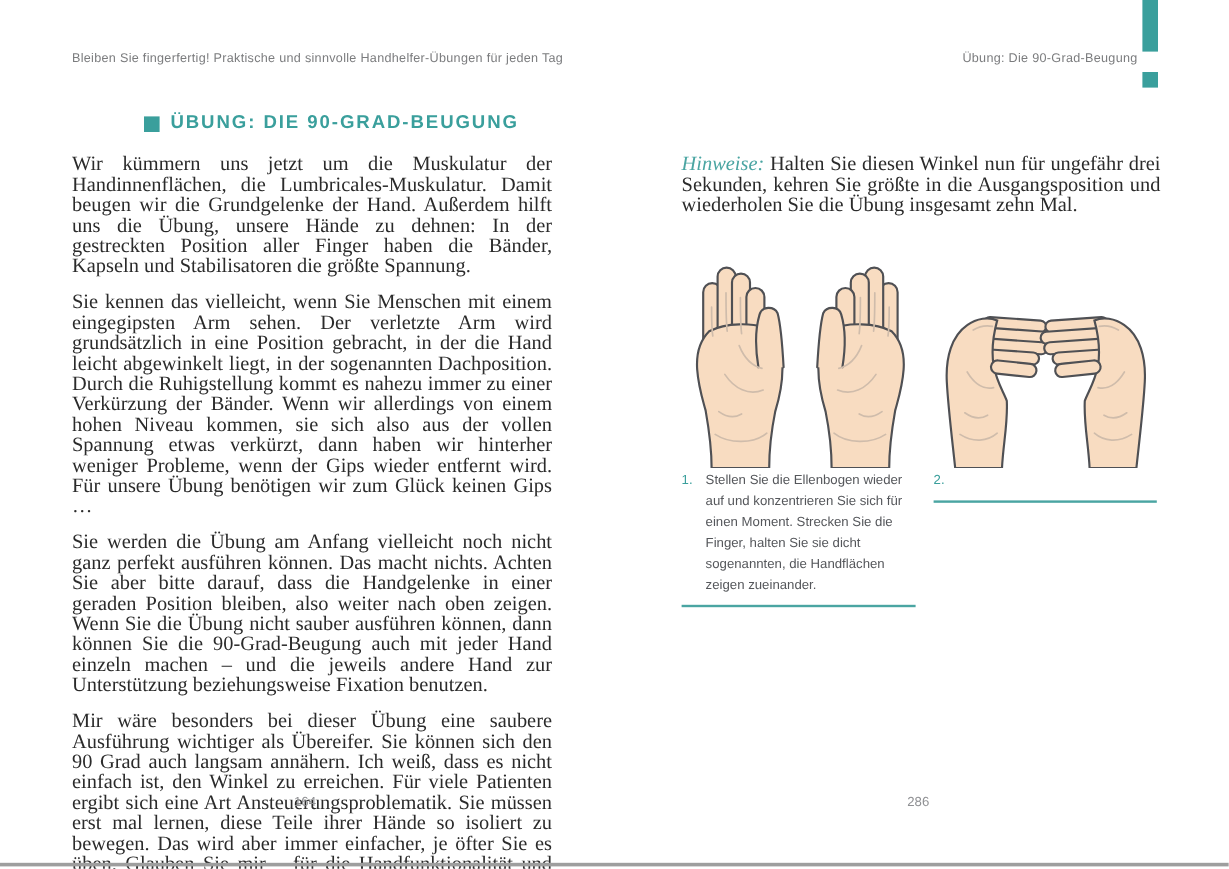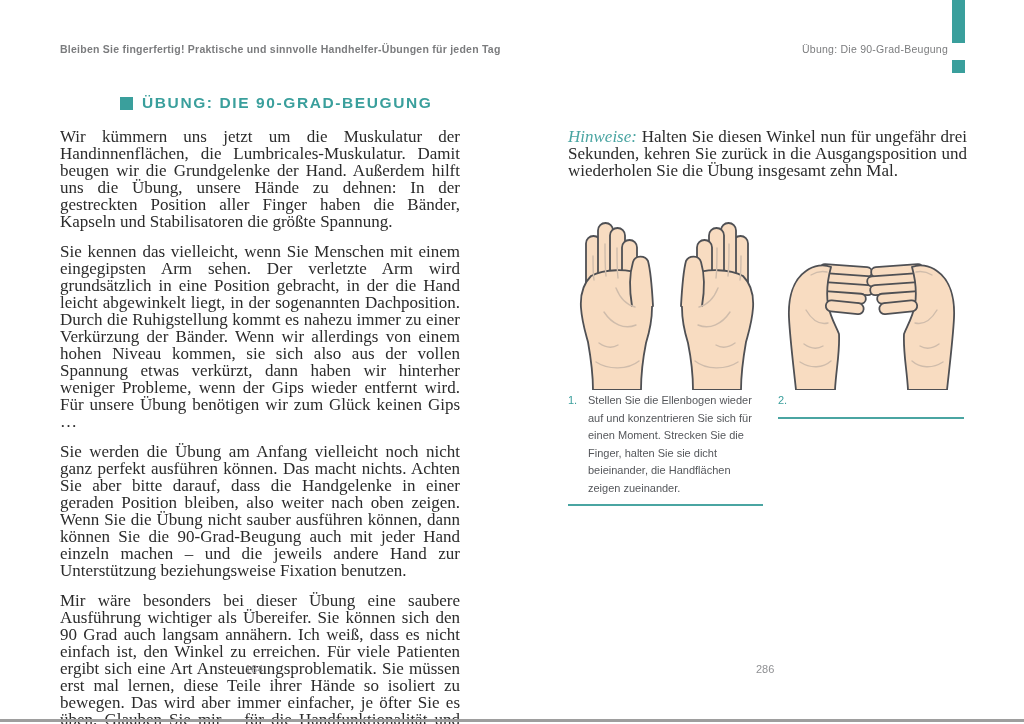--- a/index.html
+++ b/index.html
@@ -5,21 +5,21 @@
   html,body{margin:0;padding:0;}
   body{
     width:1024px;height:724px;position:relative;overflow:hidden;
     background:#ffffff;font-family:"Liberation Sans",sans-serif;
   }
   
   .running-head{
     position:absolute;top:43px;font-size:10.5px;letter-spacing:.25px;
     color:#7b7c7e;white-space:nowrap;
   }
-  .running-head.left{left:60px;font-weight:bold;}
+  .running-head.left{left:60px;}
   .running-head.right{right:76px;text-align:right;}
   .edge-bar-top{position:absolute;left:952px;top:0;width:13px;height:43px;background:#3a9f9c;}
   .edge-bar-square{position:absolute;left:952px;top:60px;width:13px;height:13px;background:#3a9f9c;}
   
   .chapter-heading{
     position:absolute;left:120px;top:94px;display:flex;align-items:center;
     color:#3a9f9c;font-size:15.5px;font-weight:bold;letter-spacing:1.6px;white-space:nowrap;
   }
   .heading-square{width:13px;height:13px;background:#3a9f9c;margin-right:9px;flex:0 0 auto;}
   
@@ -67,21 +67,21 @@
 <div class="body-col col-left">
   <p>Wir kümmern uns jetzt um die Muskulatur der Handinnenflächen, die Lumbricales-Muskulatur. Damit beugen wir die Grundgelenke der Hand. Außerdem hilft uns die Übung, unsere Hände zu dehnen: In der gestreckten Position aller Finger haben die Bänder, Kapseln und Stabilisatoren die größte Spannung.</p>
   <p>Sie kennen das vielleicht, wenn Sie Menschen mit einem eingegipsten Arm sehen. Der verletzte Arm wird grundsätzlich in eine Position gebracht, in der die Hand leicht abgewinkelt liegt, in der sogenannten Dachposition. Durch die Ruhigstellung kommt es nahezu immer zu einer Verkürzung der Bänder. Wenn wir allerdings von einem hohen Niveau kommen, sie sich also aus der vollen Spannung etwas verkürzt, dann haben wir hinterher weniger Probleme, wenn der Gips wieder entfernt wird. Für unsere Übung benötigen wir zum Glück keinen Gips …</p>
   <p>Sie werden die Übung am Anfang vielleicht noch nicht ganz perfekt ausführen können. Das macht nichts. Achten Sie aber bitte darauf, dass die Handgelenke in einer geraden Position bleiben, also weiter nach oben zeigen. Wenn Sie die Übung nicht sauber ausführen können, dann können Sie die 90-Grad-Beugung auch mit jeder Hand einzeln machen – und die jeweils andere Hand zur Unterstützung beziehungsweise Fixation benutzen.</p>
   <p>Mir wäre besonders bei dieser Übung eine saubere Ausführung wichtiger als Übereifer. Sie können sich den 90 Grad auch langsam annähern. Ich weiß, dass es nicht einfach ist, den Winkel zu erreichen. Für viele Patienten ergibt sich eine Art Ansteuerungsproblematik. Sie müssen erst mal lernen, diese Teile ihrer Hände so isoliert zu bewegen. Das wird aber immer einfacher, je öfter Sie es üben. Glauben Sie mir – für die Handfunktionalität und für den Alltag lohnt es sich sehr, dass Sie diese Übung regelmäßig ausführen.</p>
 </div>
 
 <div class="folio folio-left">164</div>
 
 <div class="body-col col-right-note">
-  <p><span class="note-label">Hinweise:</span><span> Halten Sie diesen Winkel nun für ungefähr drei Sekunden, kehren Sie zurück in die Ausgangsposition und wiederholen Sie die Übung insgesamt zehn Mal.</span></p>
+  <p><span class="note-label">Hinweise:</span><span> Halten Sie diesen Winkel nun für ungefähr drei Sekunden, kehren Sie größte in die Ausgangsposition und wiederholen Sie die Übung insgesamt zehn Mal.</span></p>
 </div>
 
 <div class="illus illus1">
   <svg viewBox="0 0 202 178" xmlns="http://www.w3.org/2000/svg">
     <g id="handUp" fill="#f8dcc1" stroke="#4f5054" stroke-width="1.8" stroke-linecap="round">
 
       <rect x="20" y="24" width="15" height="58" rx="7.5"></rect>
       <rect x="32" y="11" width="15" height="64" rx="7.5"></rect>
       <rect x="44" y="16" width="15" height="62" rx="7.5"></rect>
       <rect x="56" y="28" width="15" height="52" rx="7.5"></rect>
@@ -125,21 +125,21 @@
         <path d="M33,63 C38,60 44,59 49,60"></path>
       </g>
     </g>
     <use href="#handBent" transform="translate(187,0) scale(-1,1)"></use>
   </svg>
 </div>
 
 <div class="caption caption1">
   <div class="caption-row">
     <span class="caption-num">1.</span>
-    <div class="caption-text">Stellen Sie die Ellenbogen wieder auf und konzentrieren Sie sich für einen Moment. Strecken Sie die Finger, halten Sie sie dicht beieinander, die Handflächen zeigen zueinander.</div>
+    <div class="caption-text">Stellen Sie die Ellenbogen wieder auf und konzentrieren Sie sich für einen Moment. Strecken Sie die Finger, halten Sie sie dicht sogenannten, die Handflächen zeigen zueinander.</div>
   </div>
   <div class="caption-rule"></div>
 </div>
 
 <div class="caption caption2">
   <div class="caption-row">
     <span class="caption-num">2.</span>
   </div>
   <div class="caption-rule"></div>
 </div>

